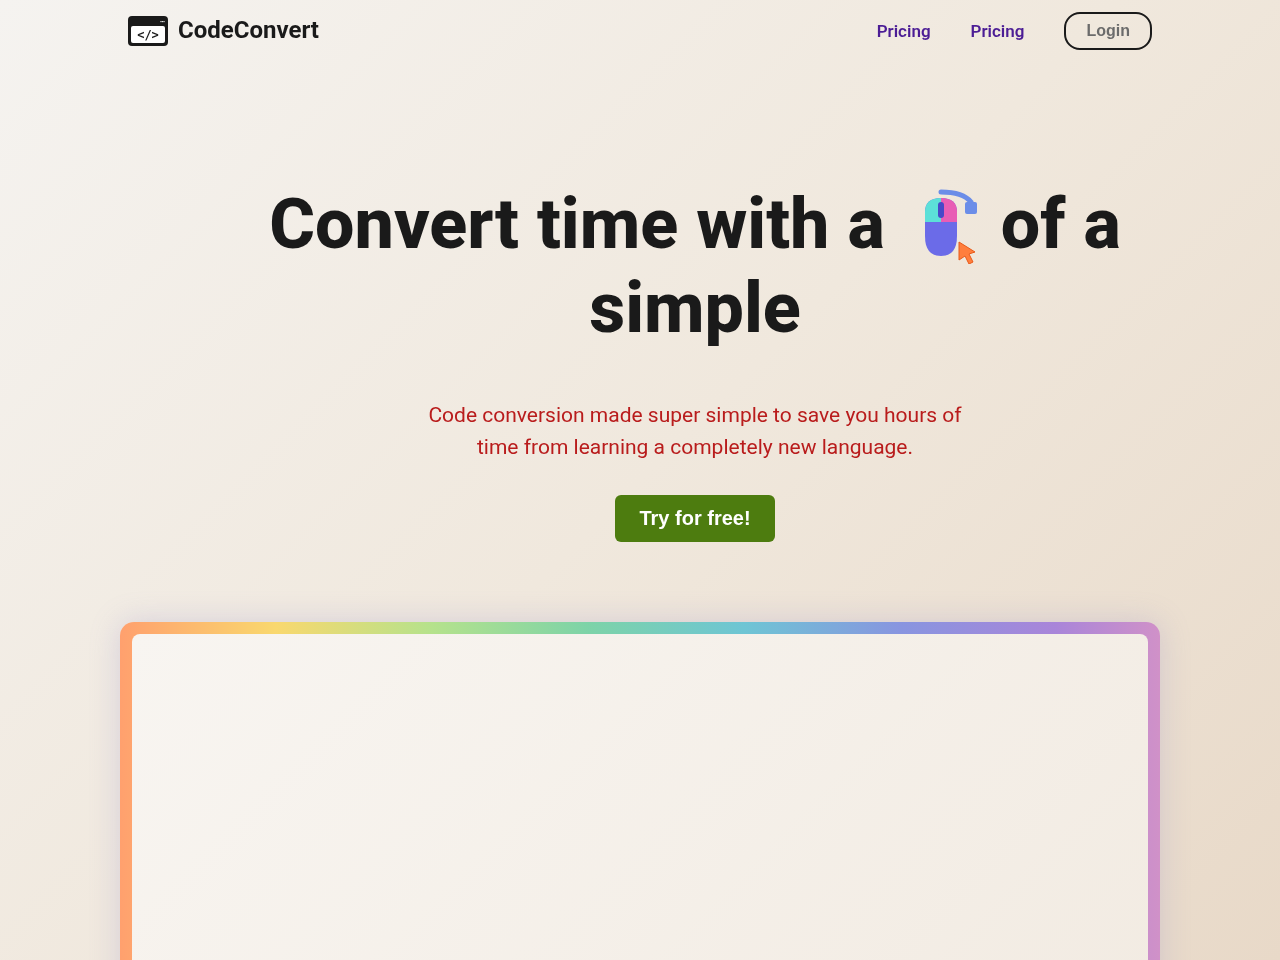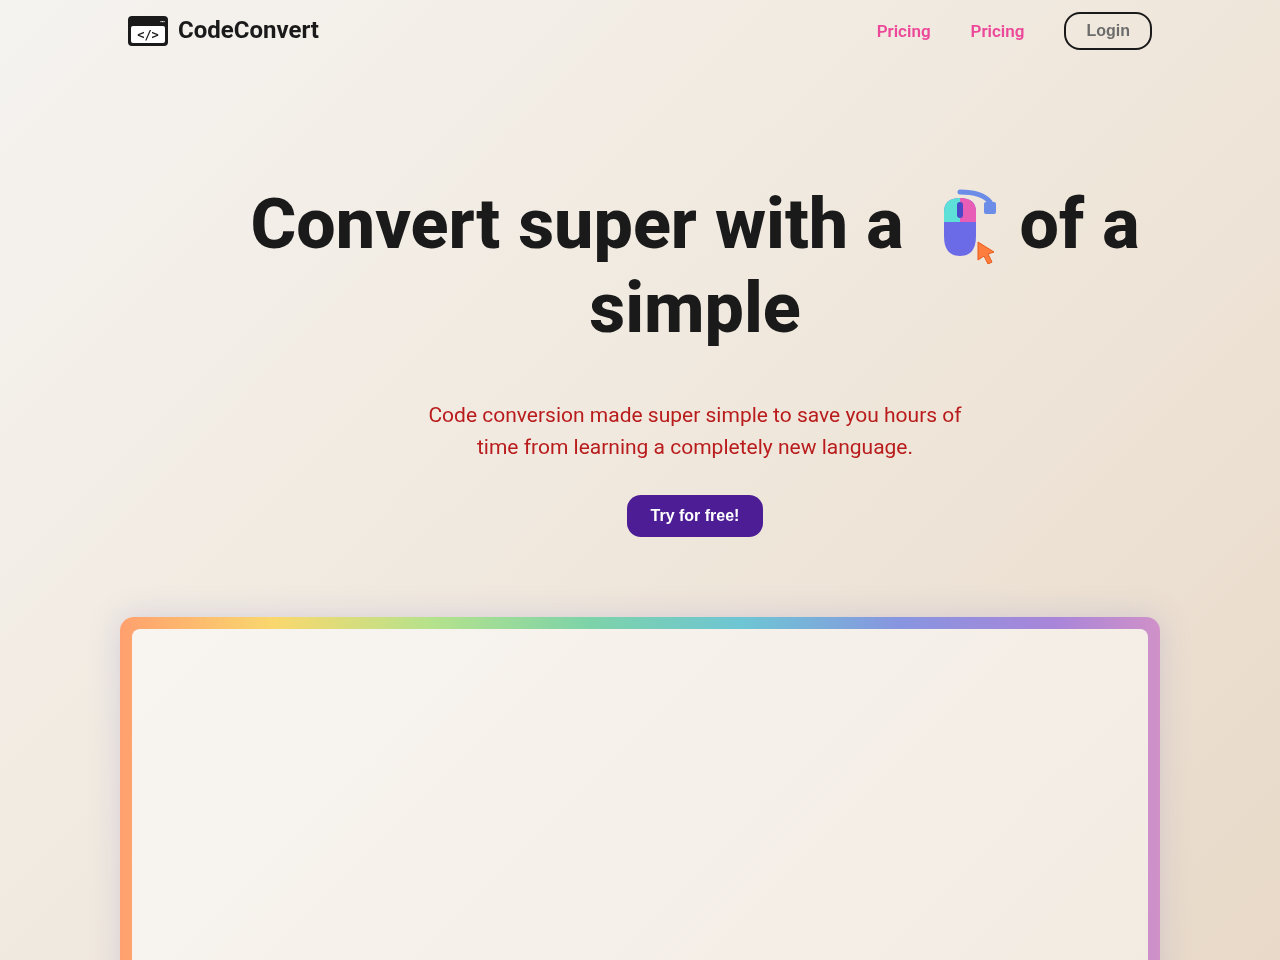--- a/index.html
+++ b/index.html
@@ -64,21 +64,21 @@
       color: #1a1a1a;
     }
     .nav {
       display: flex;
       align-items: center;
       gap: 40px;
     }
     .nav-link {
       font-size: 17px;
       font-weight: 600;
-      color: #ec4899;
+      color: #4c1d95;
       text-decoration: none;
       cursor: pointer;
     }
     .login-button {
       padding: 8px 20px;
       border: 2px solid #1a1a1a;
       border-radius: 16px;
       background: transparent;
       font-size: 16px;
       font-weight: 600;
@@ -115,25 +115,25 @@
       font-size: 21px;
       color: #b91c1c;
       line-height: 1.5;
       max-width: 560px;
       margin-left: auto;
       margin-right: auto;
     }
     .cta-button {
       margin-top: 32px;
       padding: 12px 24px;
-      background: #4c1d95;
+      background: #4d7c0f;
       color: white;
       border: none;
-      border-radius: 14px;
-      font-size: 16px;
+      border-radius: 6px;
+      font-size: 20px;
       font-weight: 600;
       cursor: pointer;
     }
     .preview-section {
       margin-top: 80px;
       padding: 0 120px;
     }
     .preview-frame {
       position: relative;
       border-radius: 14px;
@@ -167,21 +167,21 @@
   <nav class="nav">
     <a class="nav-link">Pricing</a>
     <a class="nav-link">Pricing</a>
     <button class="login-button">Login</button>
   </nav>
 </header>
 
 <section class="hero">
   <h1 class="hero-title">
     <span>Convert</span>
-    <span>super</span>
+    <span>time</span>
     <span>with</span>
     <span>a</span>
     <span class="mouse-icon">
       <svg viewBox="0 0 80 80" width="80" height="80">
 
         <path d="M 38 8 Q 60 8 68 18 L 68 26" stroke="#6b8de8" stroke-width="5" fill="none" stroke-linecap="round"></path>
         <rect x="62" y="18" width="12" height="12" fill="#6b8de8" rx="2"></rect>
 
         <path d="M 22 28 Q 22 14 38 14 Q 54 14 54 28 L 54 52 Q 54 72 38 72 Q 22 72 22 52 Z" fill="#6b6be8"></path>
 

